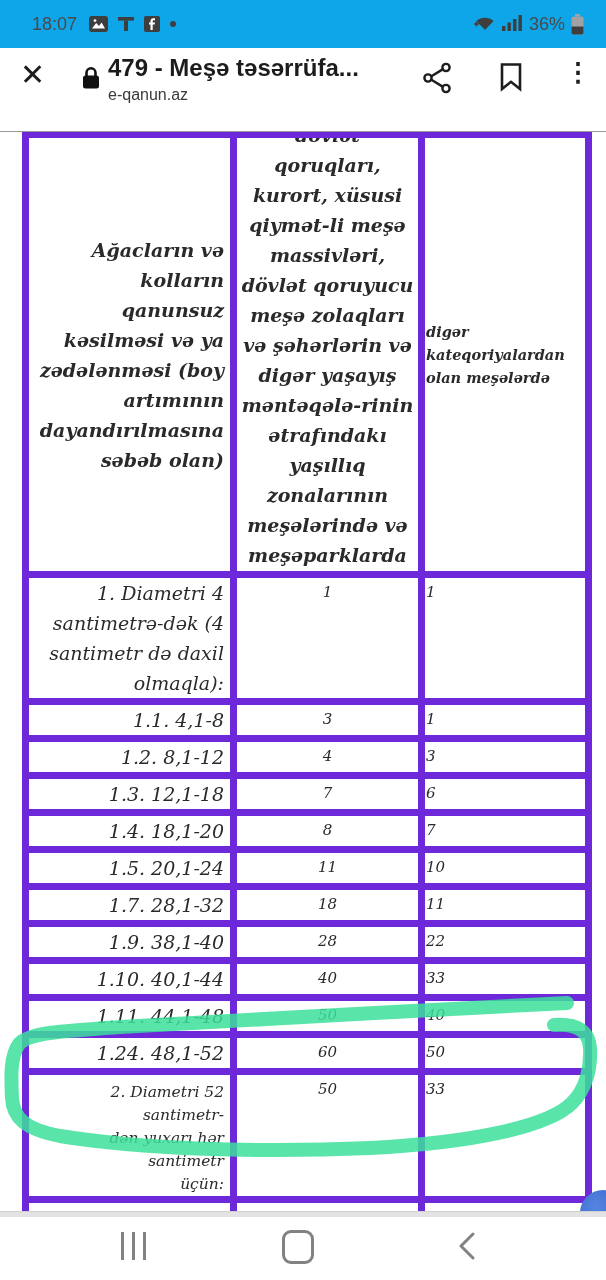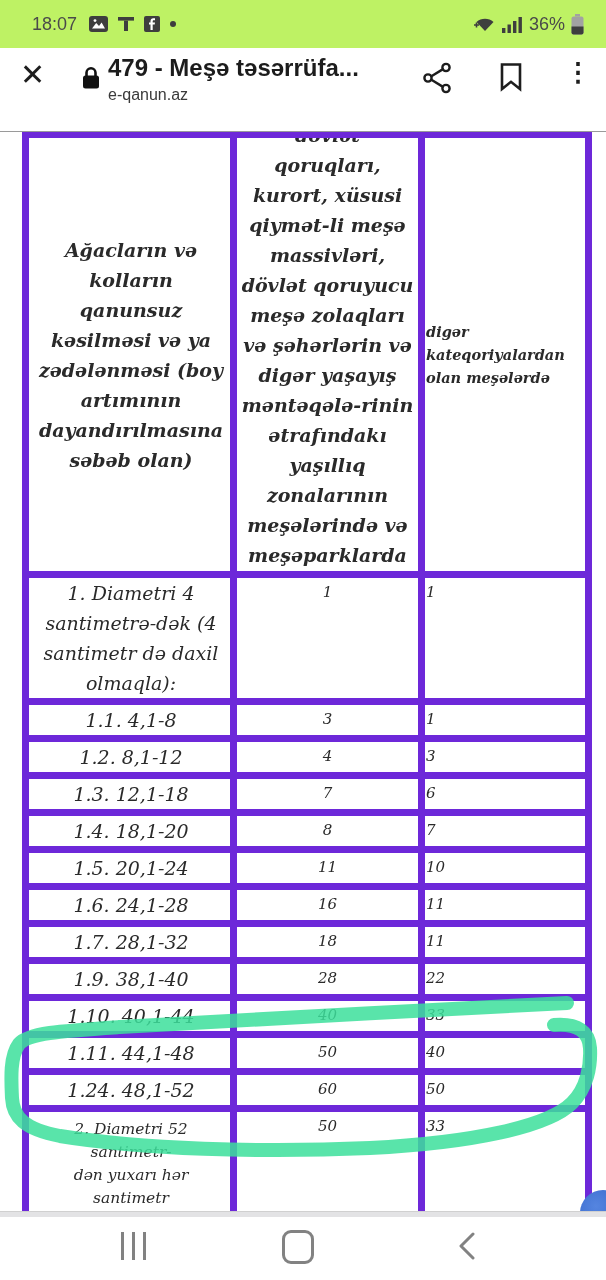--- a/index.html
+++ b/index.html
@@ -1,23 +1,23 @@
 <!DOCTYPE html>
 <html><head>
 <meta charset="utf-8">
 <style>
   html,body{margin:0;padding:0;background:#fff;}
-  #screen{position:relative;width:606px;height:1280px;background:#bef264;overflow:hidden;
+  #screen{position:relative;width:606px;height:1280px;background:#0ea5e9;overflow:hidden;
           font-family:"Liberation Sans",sans-serif;}
   
   .status-bar{position:absolute;top:0;left:0;width:606px;height:48px;display:flex;
               align-items:center;color:#3e3e3e;}
   .sb-time{margin-left:32px;font-size:18px;color:#4a4a4a;}
   .sb-icons-left{display:flex;align-items:center;gap:10px;margin-left:12px;}
-  .sb-right{margin-left:auto;display:flex;align-items:center;gap:6px;margin-right:22px;}
+  .sb-right{margin-left:auto;display:flex;align-items:flex-start;gap:6px;margin-right:22px;}
   .sb-pct{font-size:18px;color:#4a4a4a;}
   .sb-dot{width:6px;height:6px;border-radius:50%;background:#3e3e3e;}
   
   .toolbar{position:absolute;top:48px;left:0;width:606px;height:70px;background:#fff;}
   .tb-close{position:absolute;left:20px;top:12px;font-size:30px;color:#1d1d1d;line-height:1;}
   .tb-lock{position:absolute;left:82px;top:18px;}
   .tb-title{position:absolute;left:108px;top:6px;width:300px;font-size:24px;font-weight:700;
             color:#1c1c1c;white-space:nowrap;}
   .tb-url{position:absolute;left:108px;top:38px;font-size:16px;color:#3a3a3a;}
   .tb-share{position:absolute;left:422px;top:14px;}
@@ -25,21 +25,21 @@
   .tb-menu{position:absolute;left:565px;top:10px;font-size:26px;font-weight:700;color:#1d1d1d;
            letter-spacing:0;line-height:1.1;}
   
   .content{position:absolute;top:118px;left:0;width:606px;height:1093px;background:#fff;
            overflow:hidden;}
   .hairline{position:absolute;top:13px;left:0;width:606px;height:1px;background:#9a9a9a;z-index:5;}
   table.law{position:absolute;top:13px;left:22px;width:563px;border-collapse:collapse;
             table-layout:fixed;z-index:1;}
   table.law td{border:7px solid #6d28d9;vertical-align:top;overflow:hidden;
                font-family:"DejaVu Serif","Liberation Serif",serif;font-style:italic;color:#2a2a2a;}
-  td.c1{width:208px;padding:0 6px 0 9px;text-align:center;font-size:19px;line-height:30px;}
+  td.c1{width:208px;padding:0 6px 0 9px;text-align:right;font-size:19px;line-height:30px;}
   td.c2{width:188px;text-align:center;}
   td.c3{width:167px;text-align:left;}
   .rh-hdr{height:434px;}
   .rh-1{height:123px;}
   .rh-s{height:31px;margin-left:18px;}
   .rh-2{height:70px;}
   .rh-3{height:65px;}
   .hdr-c1{vertical-align:middle !important;text-align:center;font-weight:700;font-size:19px;
           line-height:31px;white-space:pre-line;padding:0 4px;}
   .hdr-c2{vertical-align:top !important;font-weight:700;font-size:19px;line-height:30px;
@@ -212,25 +212,20 @@
         <td class="c1">1.4. 18,1-20</td>
         <td class="c2 val">8</td>
         <td class="c3 val">7</td>
       </tr>
       <tr class="rh-s">
         <td class="c1">1.5. 20,1-24</td>
         <td class="c2 val">11</td>
         <td class="c3 val">10</td>
       </tr>
       <tr class="rh-s">
-        <td class="c1">1.6. 24,1-28</td>
-        <td class="c2 val">16</td>
-        <td class="c3 val">11</td>
-      </tr>
-      <tr class="rh-s">
         <td class="c1">1.7. 28,1-32</td>
         <td class="c2 val">18</td>
         <td class="c3 val">11</td>
       </tr>
       <tr class="rh-s">
         <td class="c1">1.9. 38,1-40</td>
         <td class="c2 val">28</td>
         <td class="c3 val">22</td>
       </tr>
       <tr class="rh-s">

